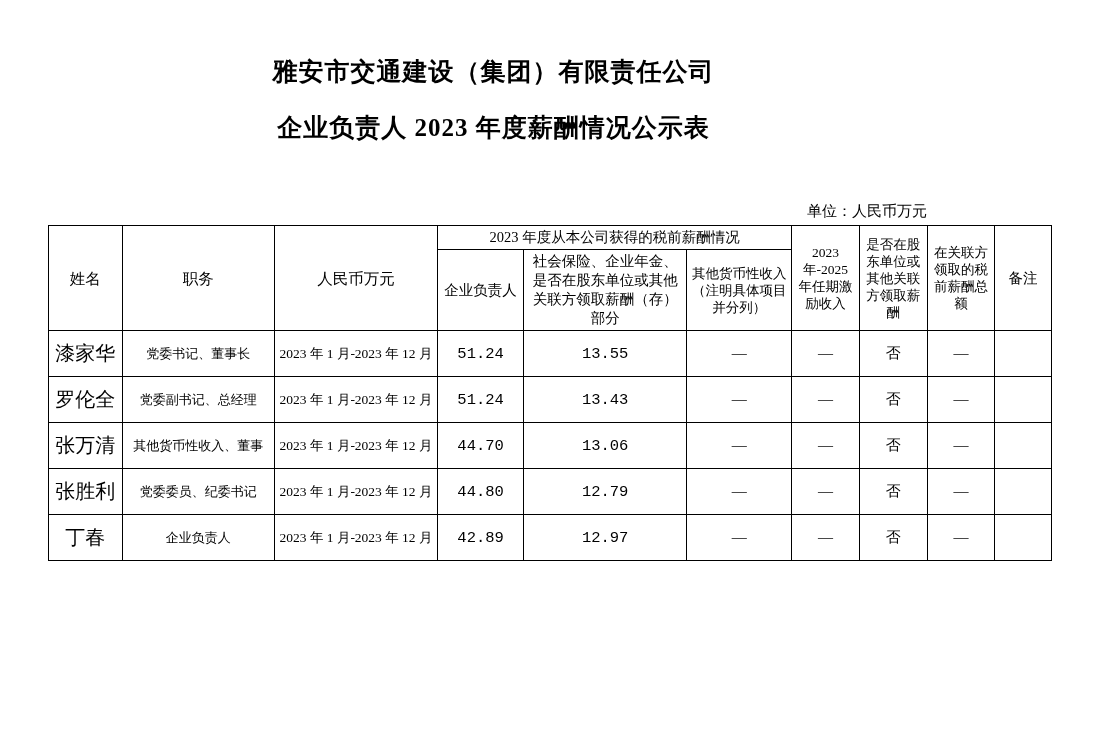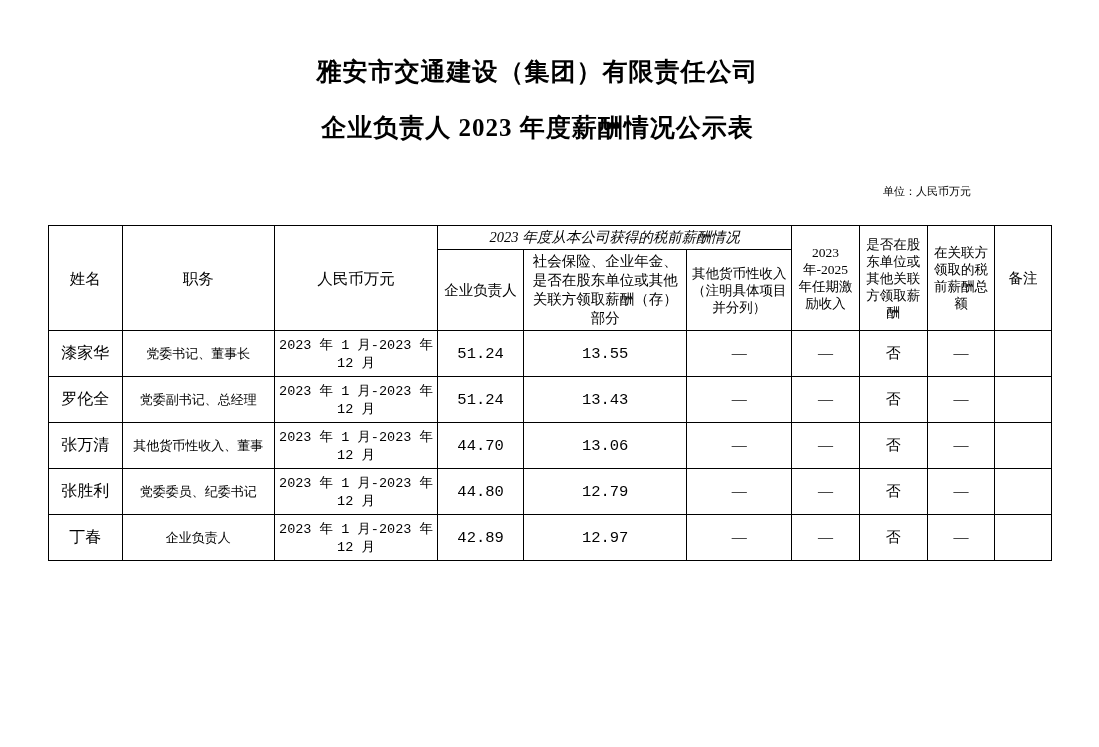--- a/index.html
+++ b/index.html
@@ -13,39 +13,38 @@
     font-family: "Liberation Serif", "DejaVu Serif", serif;
     color: #000000;
     position: relative;
     overflow: hidden;
   }
   .page {
     position: absolute;
     left: 0; top: 0;
     width: 987px;
     height: 747px;
-    padding-left: 44px;
   }
   .title {
     text-align: center;
     font-weight: bold;
     font-size: 25px;
     line-height: 36px;
     margin-top: 54px;
     letter-spacing: 1px;
   }
   .title .line2 {
     display: block;
     margin-top: 20px;
   }
   .unit-line {
     position: absolute;
     right: 60px;
-    top: 184px;
-    font-size: 11px;
+    top: 202px;
+    font-size: 15px;
   }
   table.sheet {
     position: absolute;
     left: 48px;
     top: 225px;
     width: 1004px;
     border-collapse: collapse;
     table-layout: fixed;
   }
   table.sheet td, table.sheet th {
@@ -64,36 +63,35 @@
     font-size: 15.5px;
     line-height: 21px;
   }
   .hd-narrow {
     font-size: 13.5px;
     line-height: 17px;
   }
   .hd-left {
     text-align: left;
     padding-left: 8px;
-    font-style: italic;
   }
   
   .bd {
     font-size: 15px;
     height: 41px;
   }
   .name-cell {
-    font-size: 16px;
+    font-size: 20px;
   }
   .post-cell {
     font-size: 13px;
   }
   .period-cell {
     font-size: 13.5px;
-    font-family: Liberation Mono, monospace;
+    font-family: Liberation Serif, serif;
   }
   .num-cell {
     font-size: 15.5px;
     font-family: Liberation Mono, monospace;
   }
   .dash-cell {
     font-size: 15px;
   }
   
   col.c-name    { width: 70px; }

